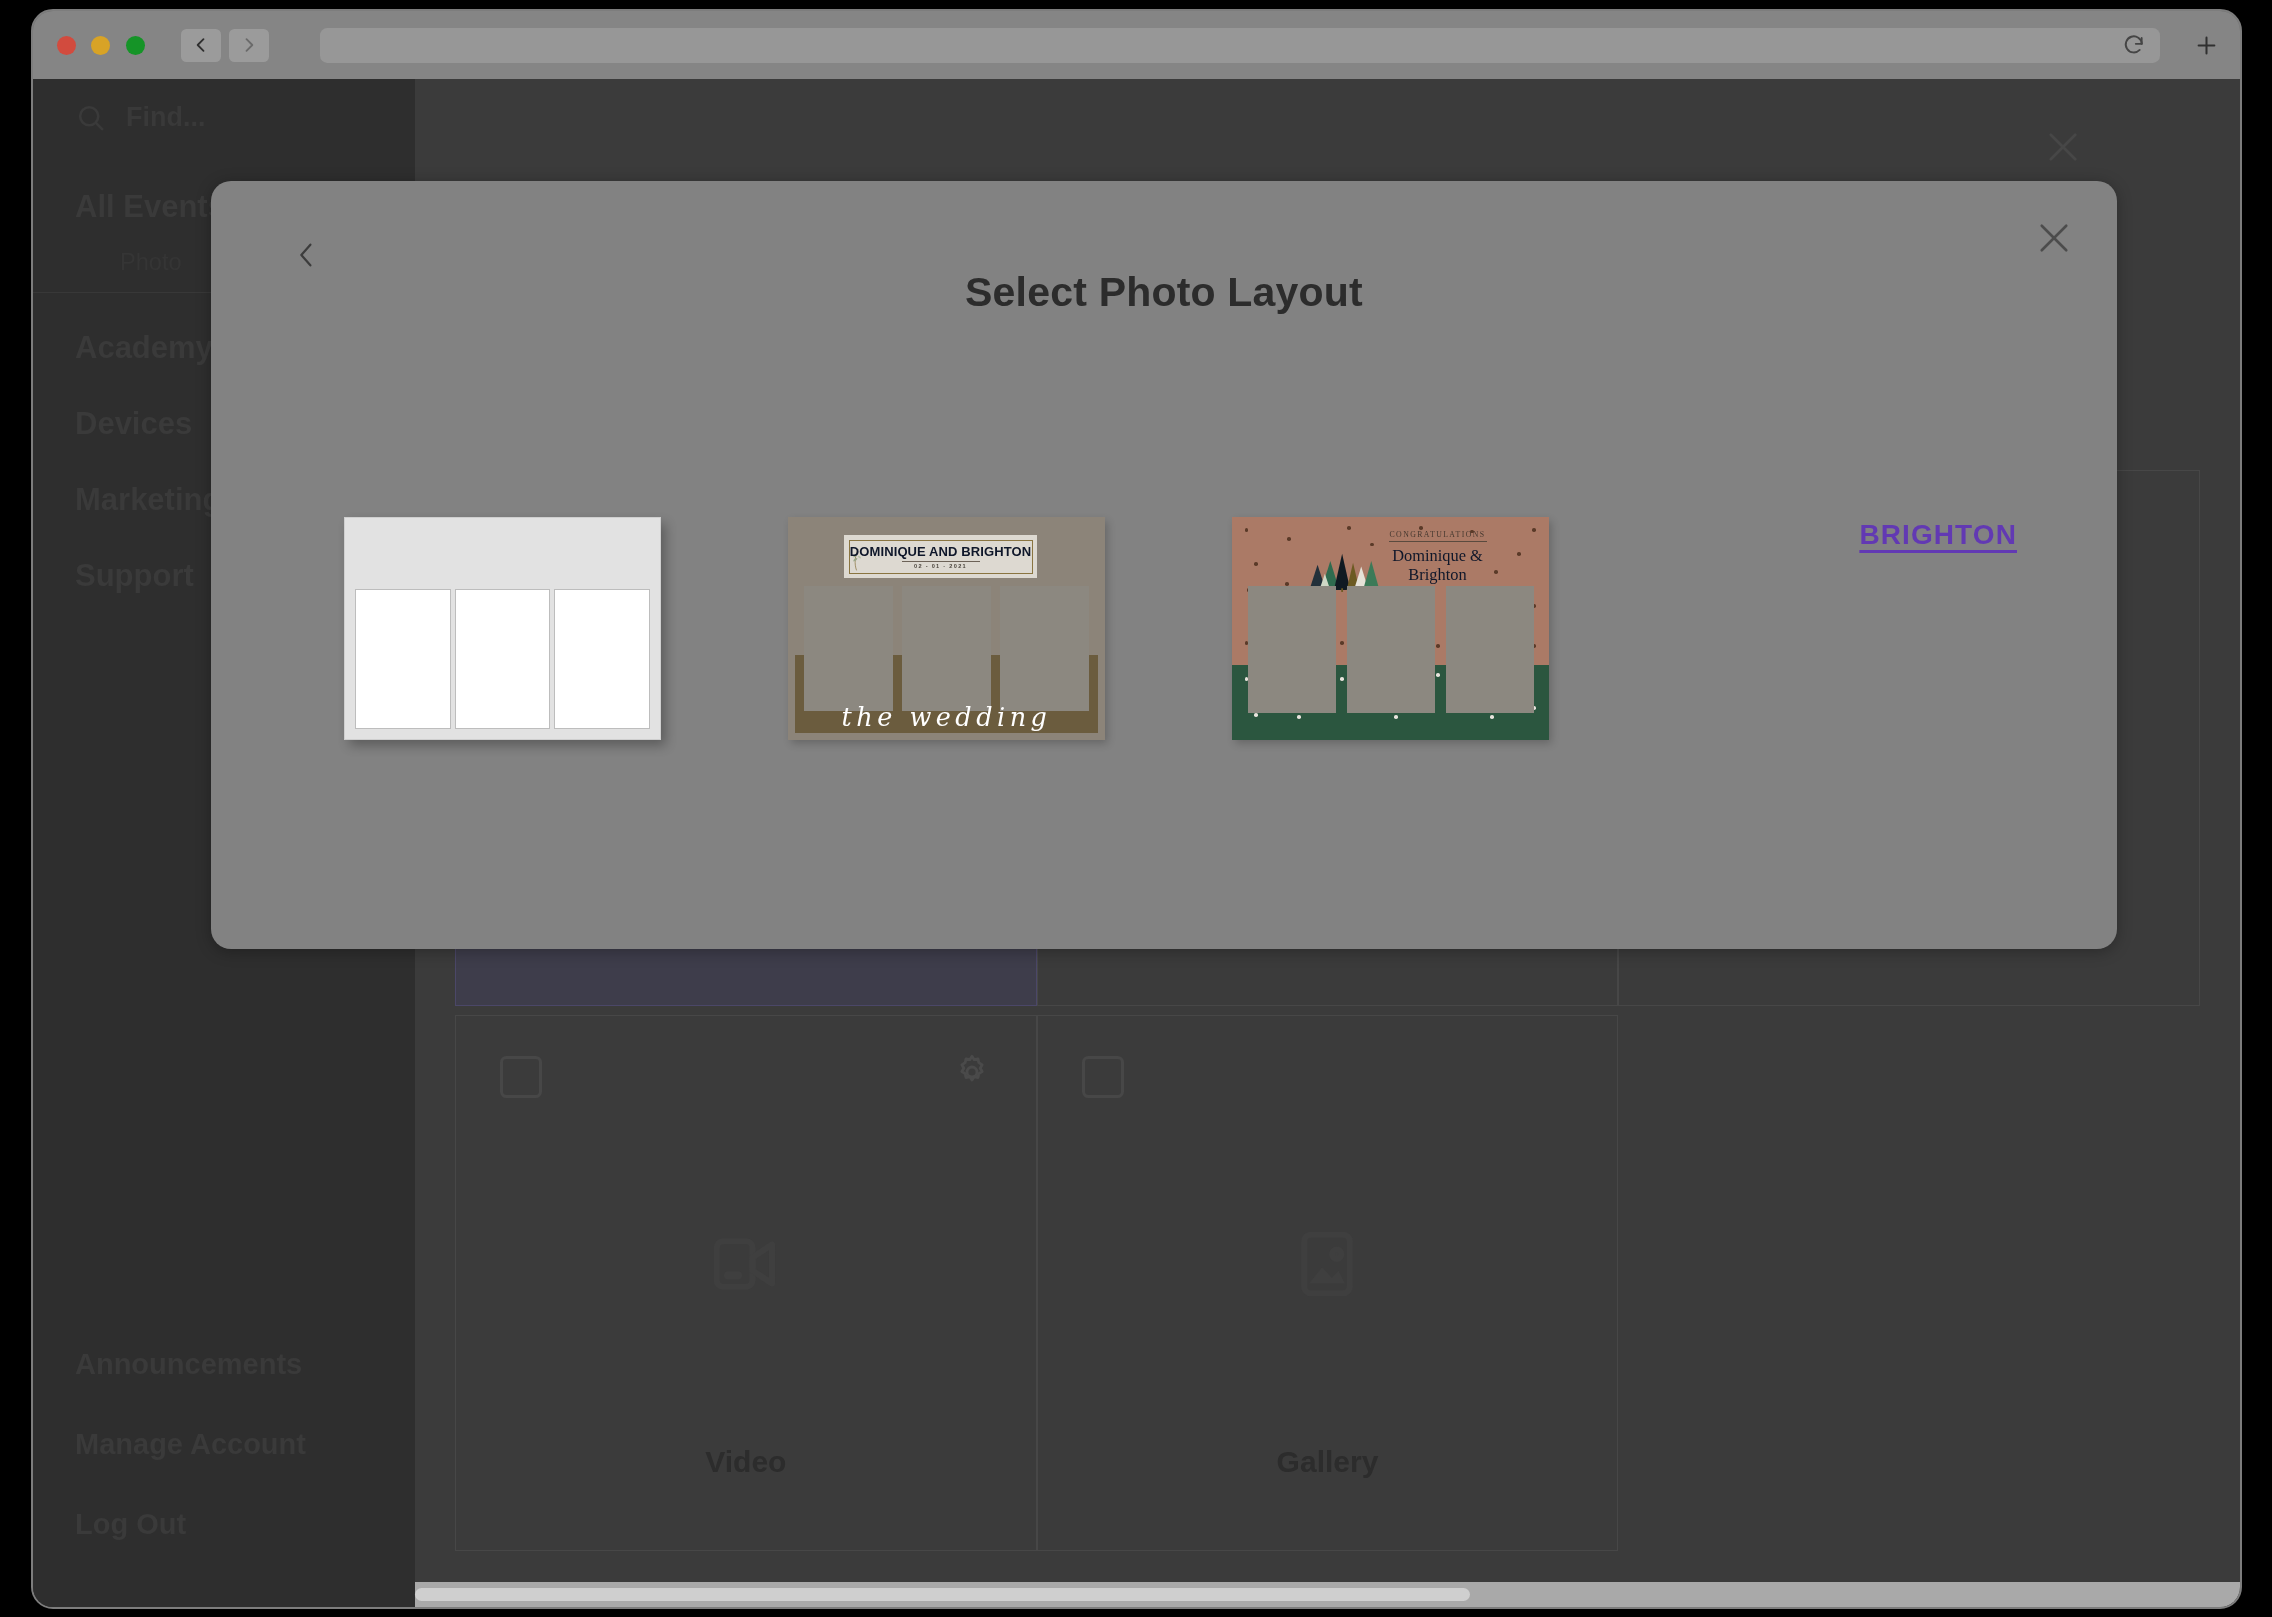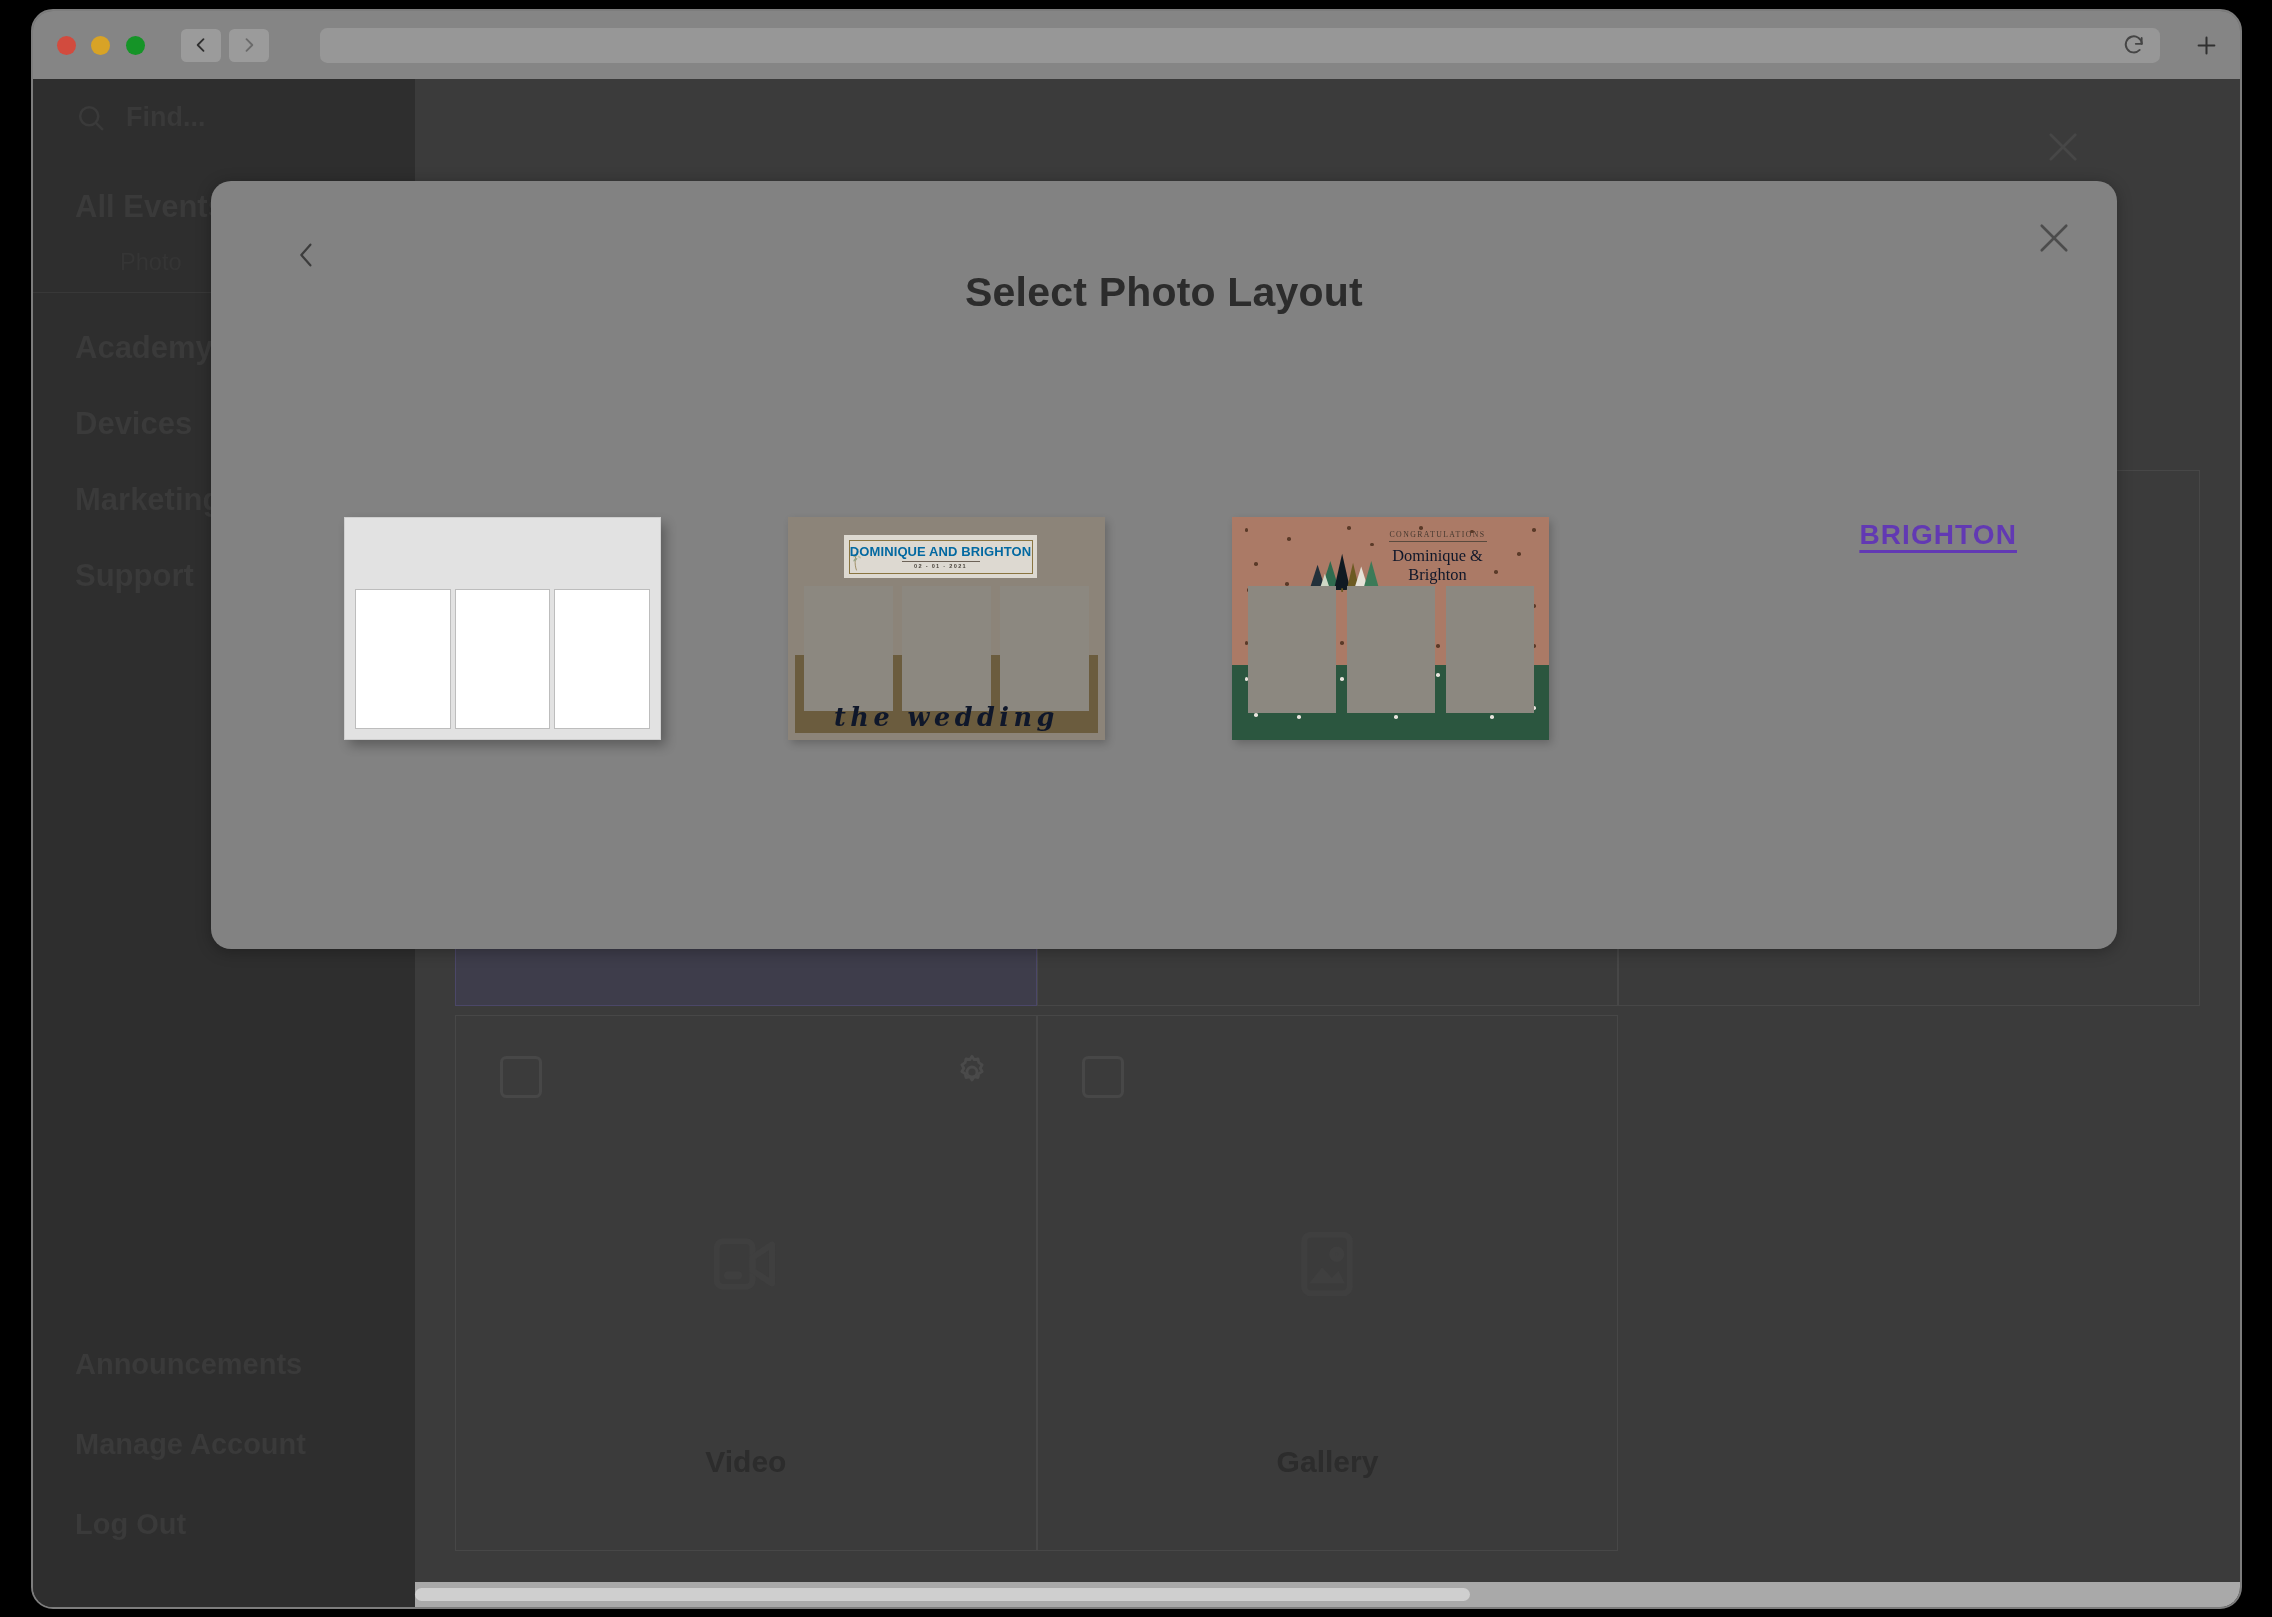--- a/index.html
+++ b/index.html
@@ -310,21 +310,21 @@
     left: 4.5px; right: 4.5px; top: 4.5px; bottom: 4.5px;
     border: 1.8px solid #8a7541;
     display: flex;
     flex-direction: column;
     align-items: center;
     justify-content: center;
   }
   .wed-names {
     font-size: 13px;
     font-weight: 700;
-    color: #0369a1;
+    color: #0f172a;
     letter-spacing: 0.1px;
     white-space: nowrap;
   }
   .wed-rule { width: 78px; height: 0.9px; background: #6c6257; margin: 1.8px 0 1.8px; }
   .wed-date {
     font-size: 5.6px;
     font-weight: 700;
     color: #4a443c;
     letter-spacing: 1.3px;
     white-space: nowrap;
@@ -349,25 +349,24 @@
     background: #6b5c3e;
   }
   .wed-script {
     position: absolute;
     left: 0; right: 0;
     bottom: 3.6px;
     text-align: center;
     font-family: "DejaVu Serif", serif;
     font-style: italic;
     font-size: 25.5px;
-    color: #0f172a;
+    color: #ffffff;
     letter-spacing: 4.5px;
     transform: translateY(-3.6px);
     white-space: nowrap;
-    font-weight: bold;
   }
 
   
   .thumb-xmas {
     width: 317px; height: 223px;
     background: #ab7a66;
     position: relative;
     overflow: hidden;
     box-shadow: 2.7px 3.6px 8.2px rgba(0,0,0,0.22);
   }

